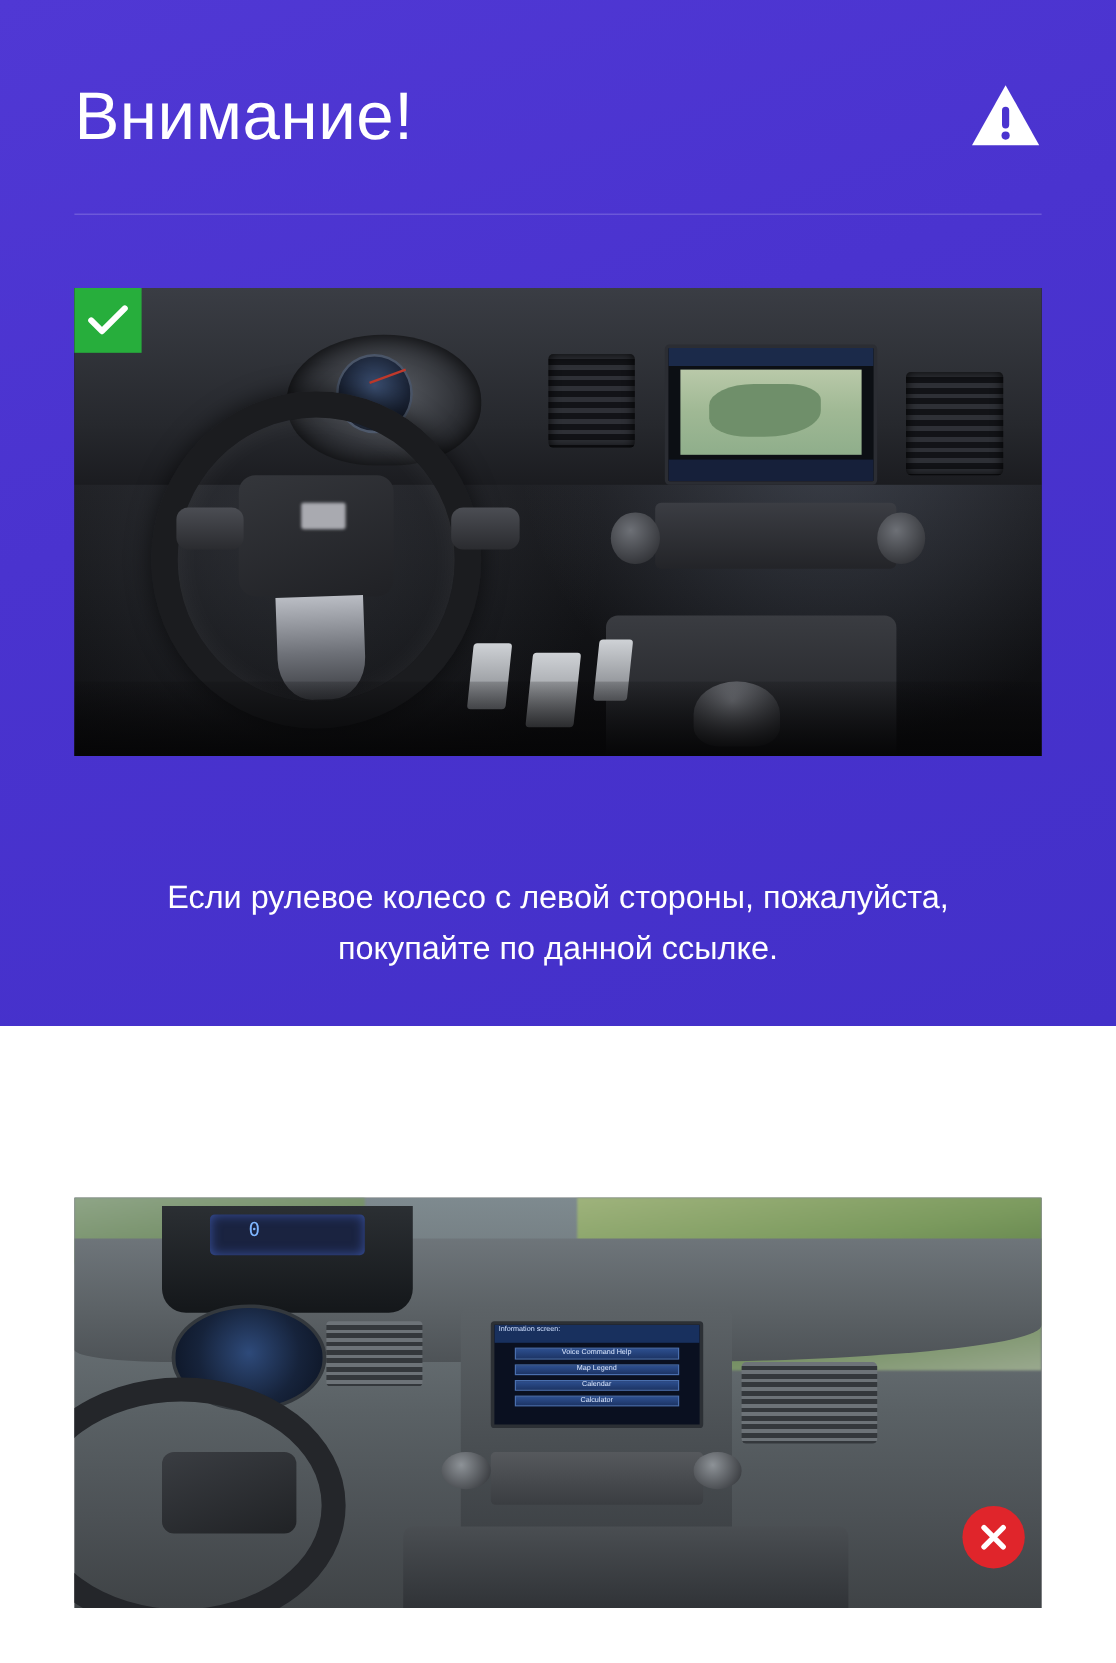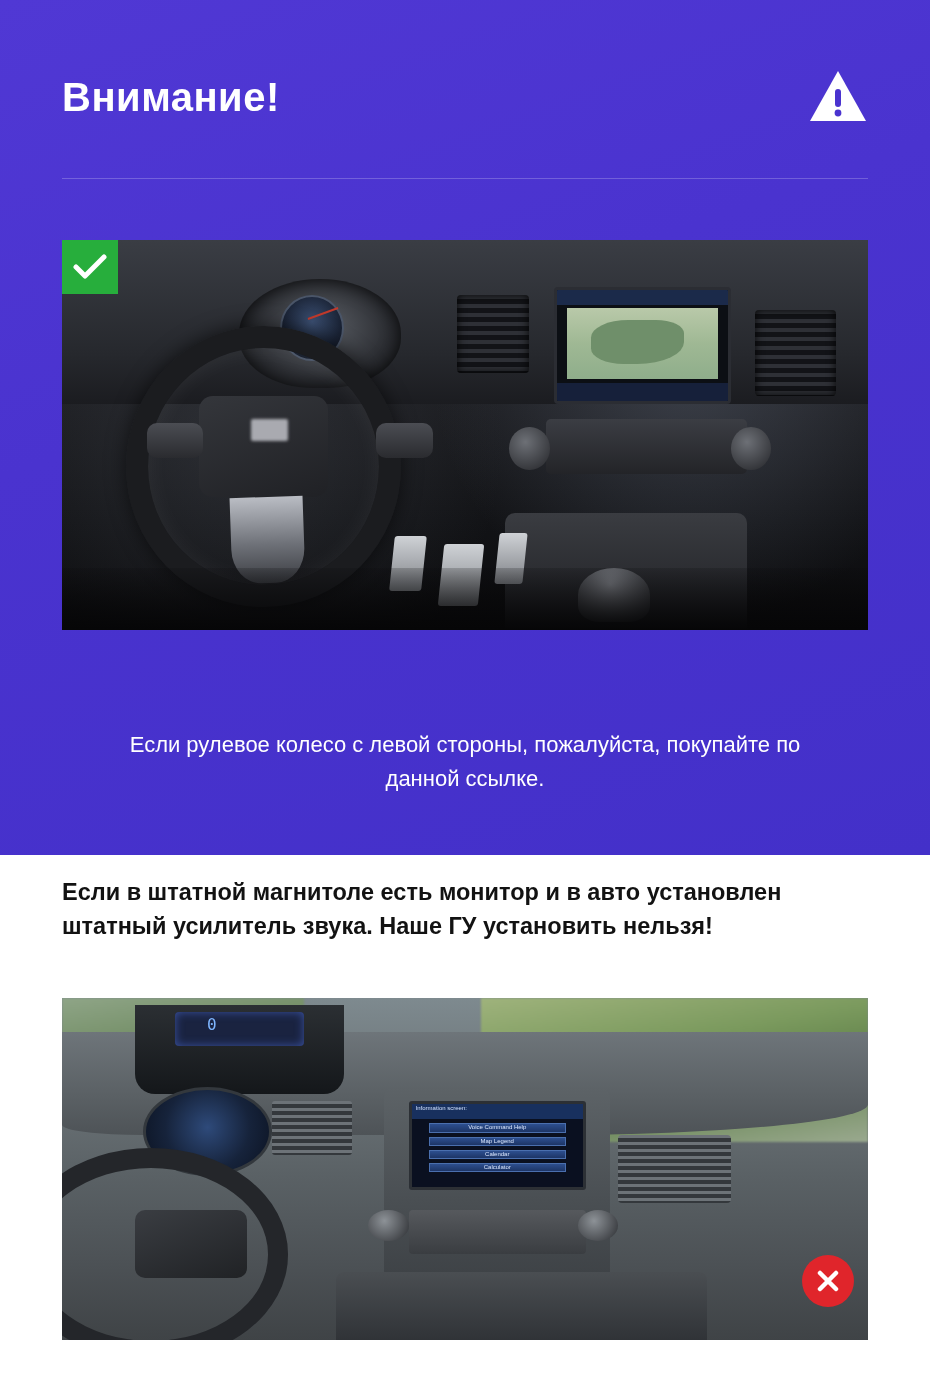--- a/index.html
+++ b/index.html
@@ -33,22 +33,22 @@
     left: 62px;
     right: 62px;
     height: 90px;
     display: flex;
     align-items: center;
     justify-content: space-between;
   }
 
   .attention-title {
     color: #ffffff;
-    font-size: 40px;
-    font-weight: bold;
+    font-size: 56px;
+    font-weight: normal;
     letter-spacing: 0.5px;
     line-height: 1;
   }
 
   .warn-triangle {
     width: 60px;
     height: 56px;
     position: relative;
   }
   .warn-triangle svg { display: block; }
@@ -218,21 +218,21 @@
     letter-spacing: 1px;
   }
 
   .top-caption {
     position: absolute;
     top: 728px;
     left: 110px;
     width: 710px;
     text-align: center;
     color: #ffffff;
-    font-size: 22px;
+    font-size: 27px;
     line-height: 1.55;
   }
 
   
   .mid-text {
     position: absolute;
     top: 875px;
     left: 62px;
     width: 812px;
     color: #121212;
@@ -419,21 +419,20 @@
 
     <div class="check-badge">
       <svg width="34" height="26" viewBox="0 0 34 26">
         <path d="M3 13 L12 22 L31 3" stroke="#ffffff" stroke-width="5" fill="none" stroke-linecap="round" stroke-linejoin="round"></path>
       </svg>
     </div>
 
     <div class="top-caption">Если рулевое колесо с левой стороны, пожалуйста, покупайте по данной ссылке.</div>
   </div>
 
-  <div class="mid-text">Если в штатной магнитоле есть монитор и в авто установлен штатный усилитель звука. Наше ГУ установить нельзя!</div>
 
   <div class="photo2-wrap">
     <div class="photo2">
       <div class="p2-window2"></div>
       <div class="p2-window"></div>
       <div class="p2-dashtop"></div>
       <div class="p2-cluster"></div>
       <div class="p2-digital"></div>
       <div class="p2-digit">0</div>
       <div class="p2-tach"></div>

